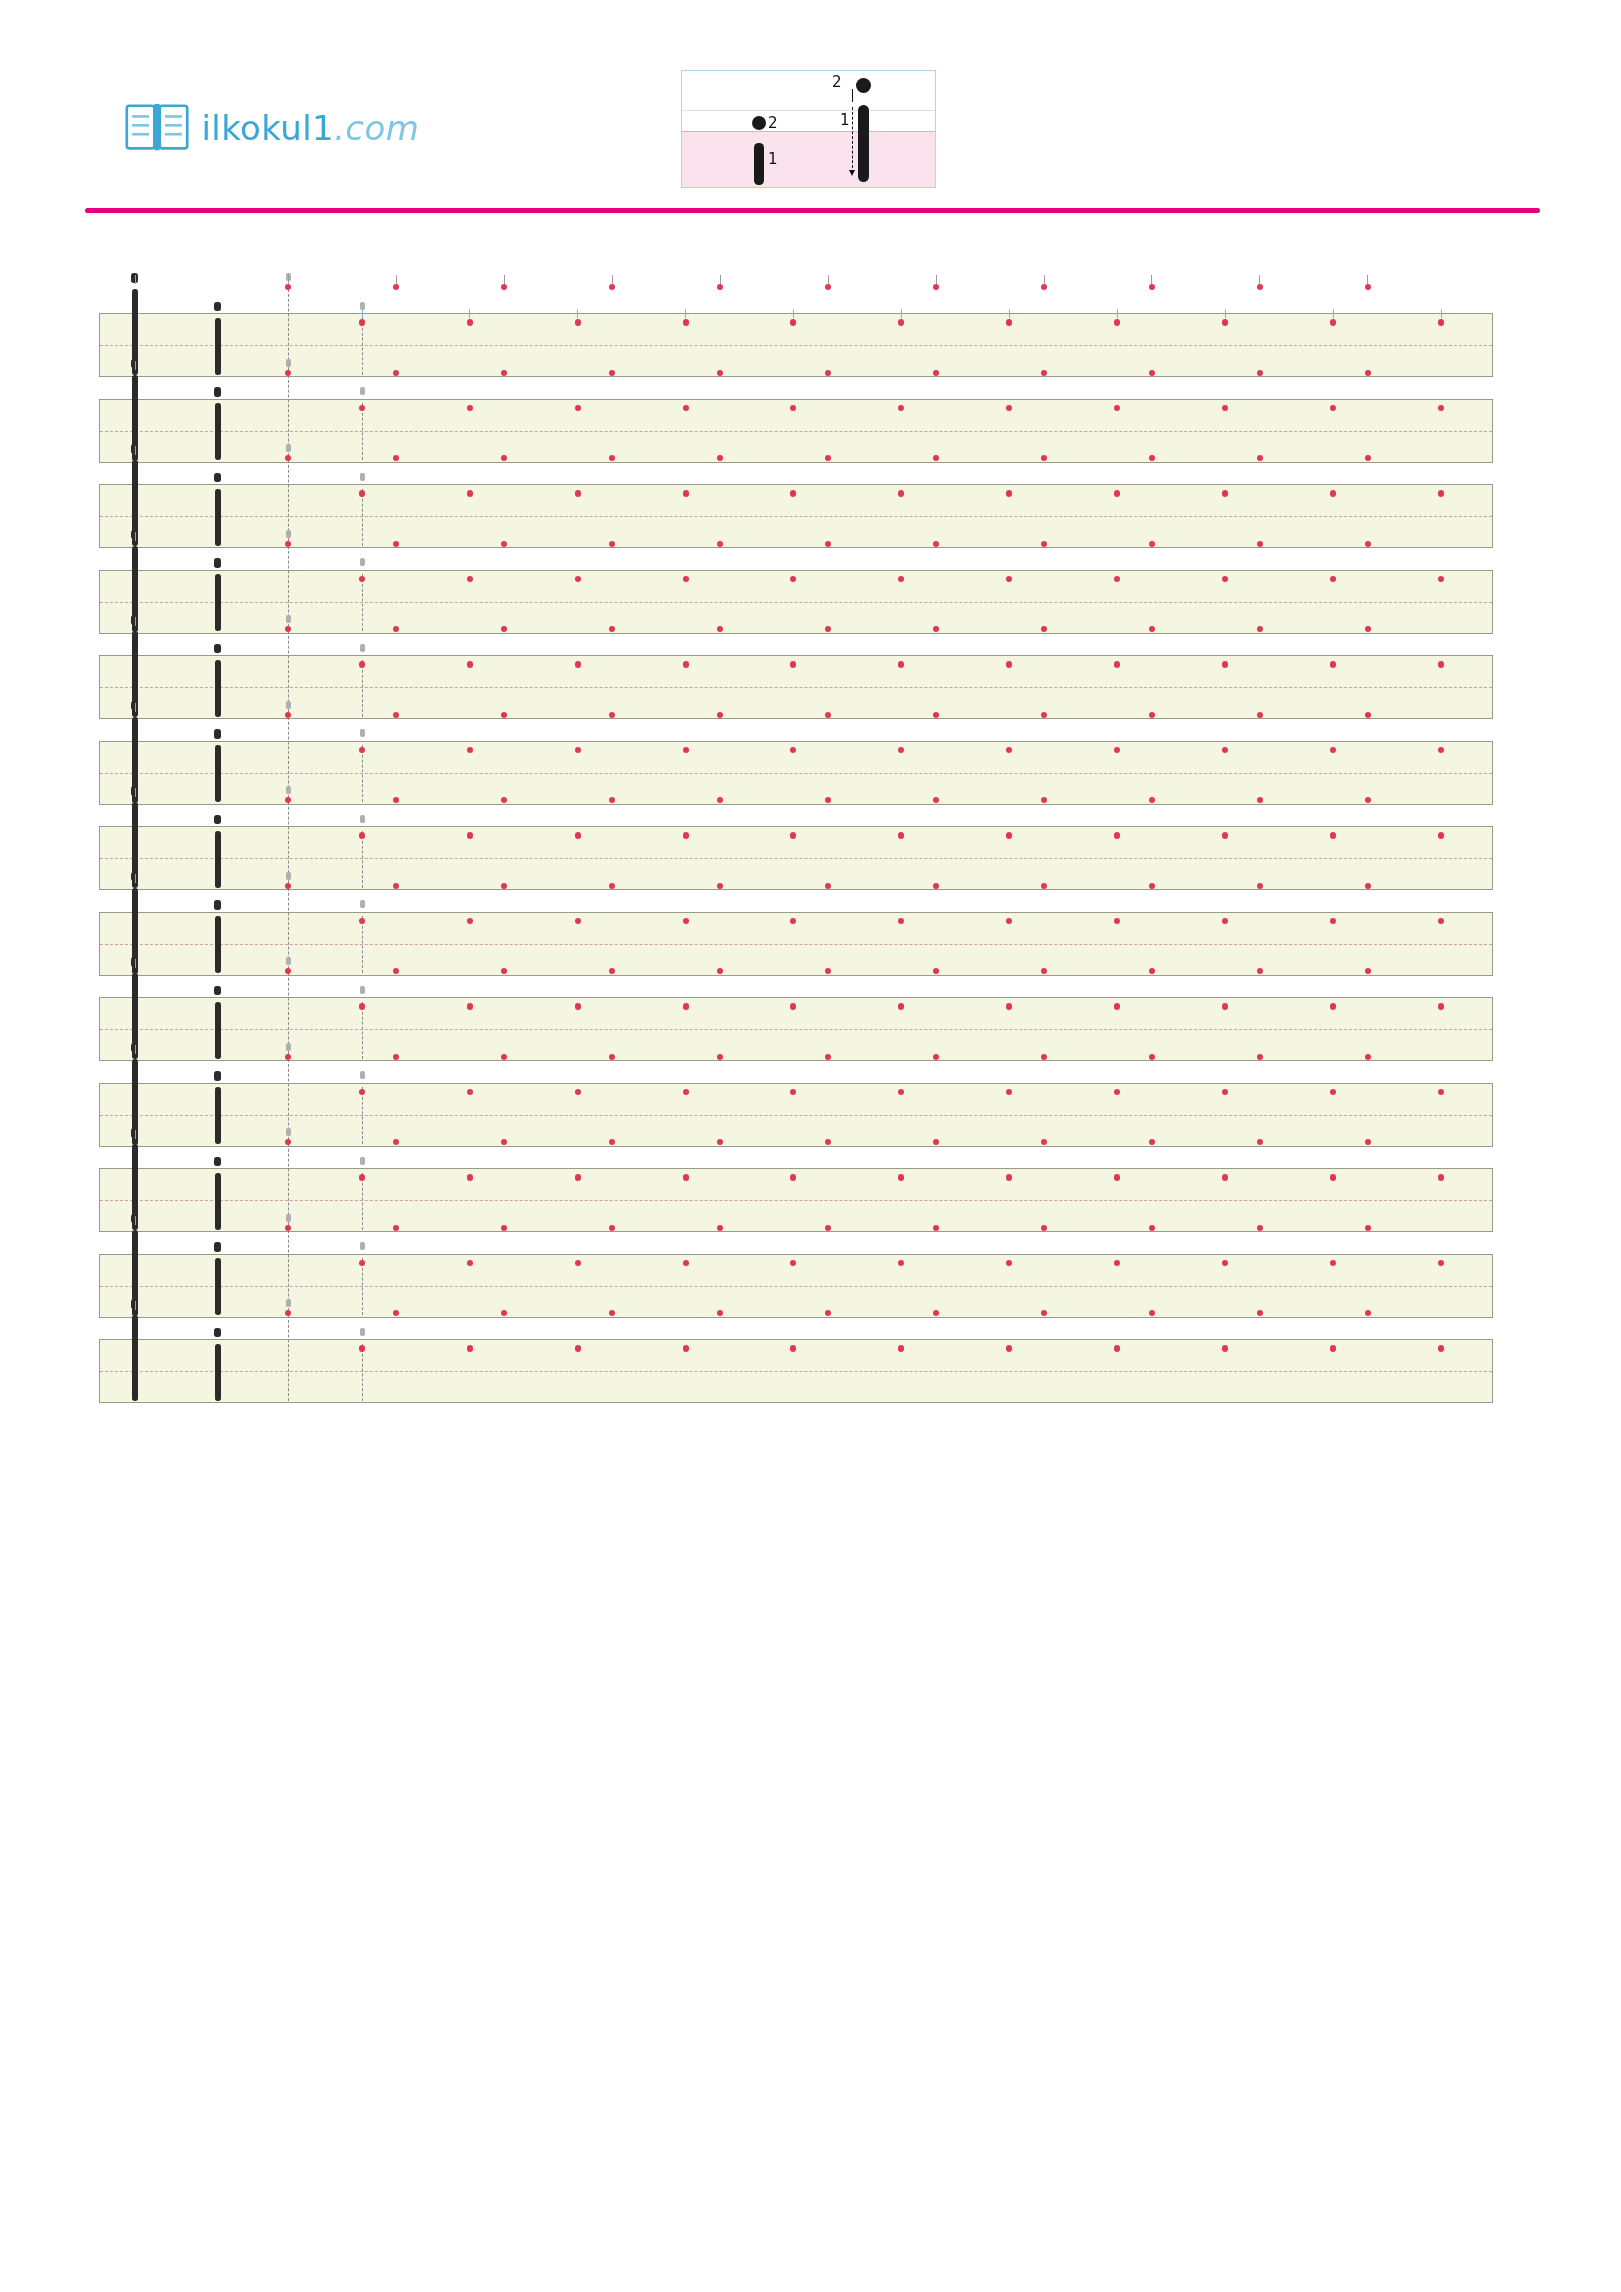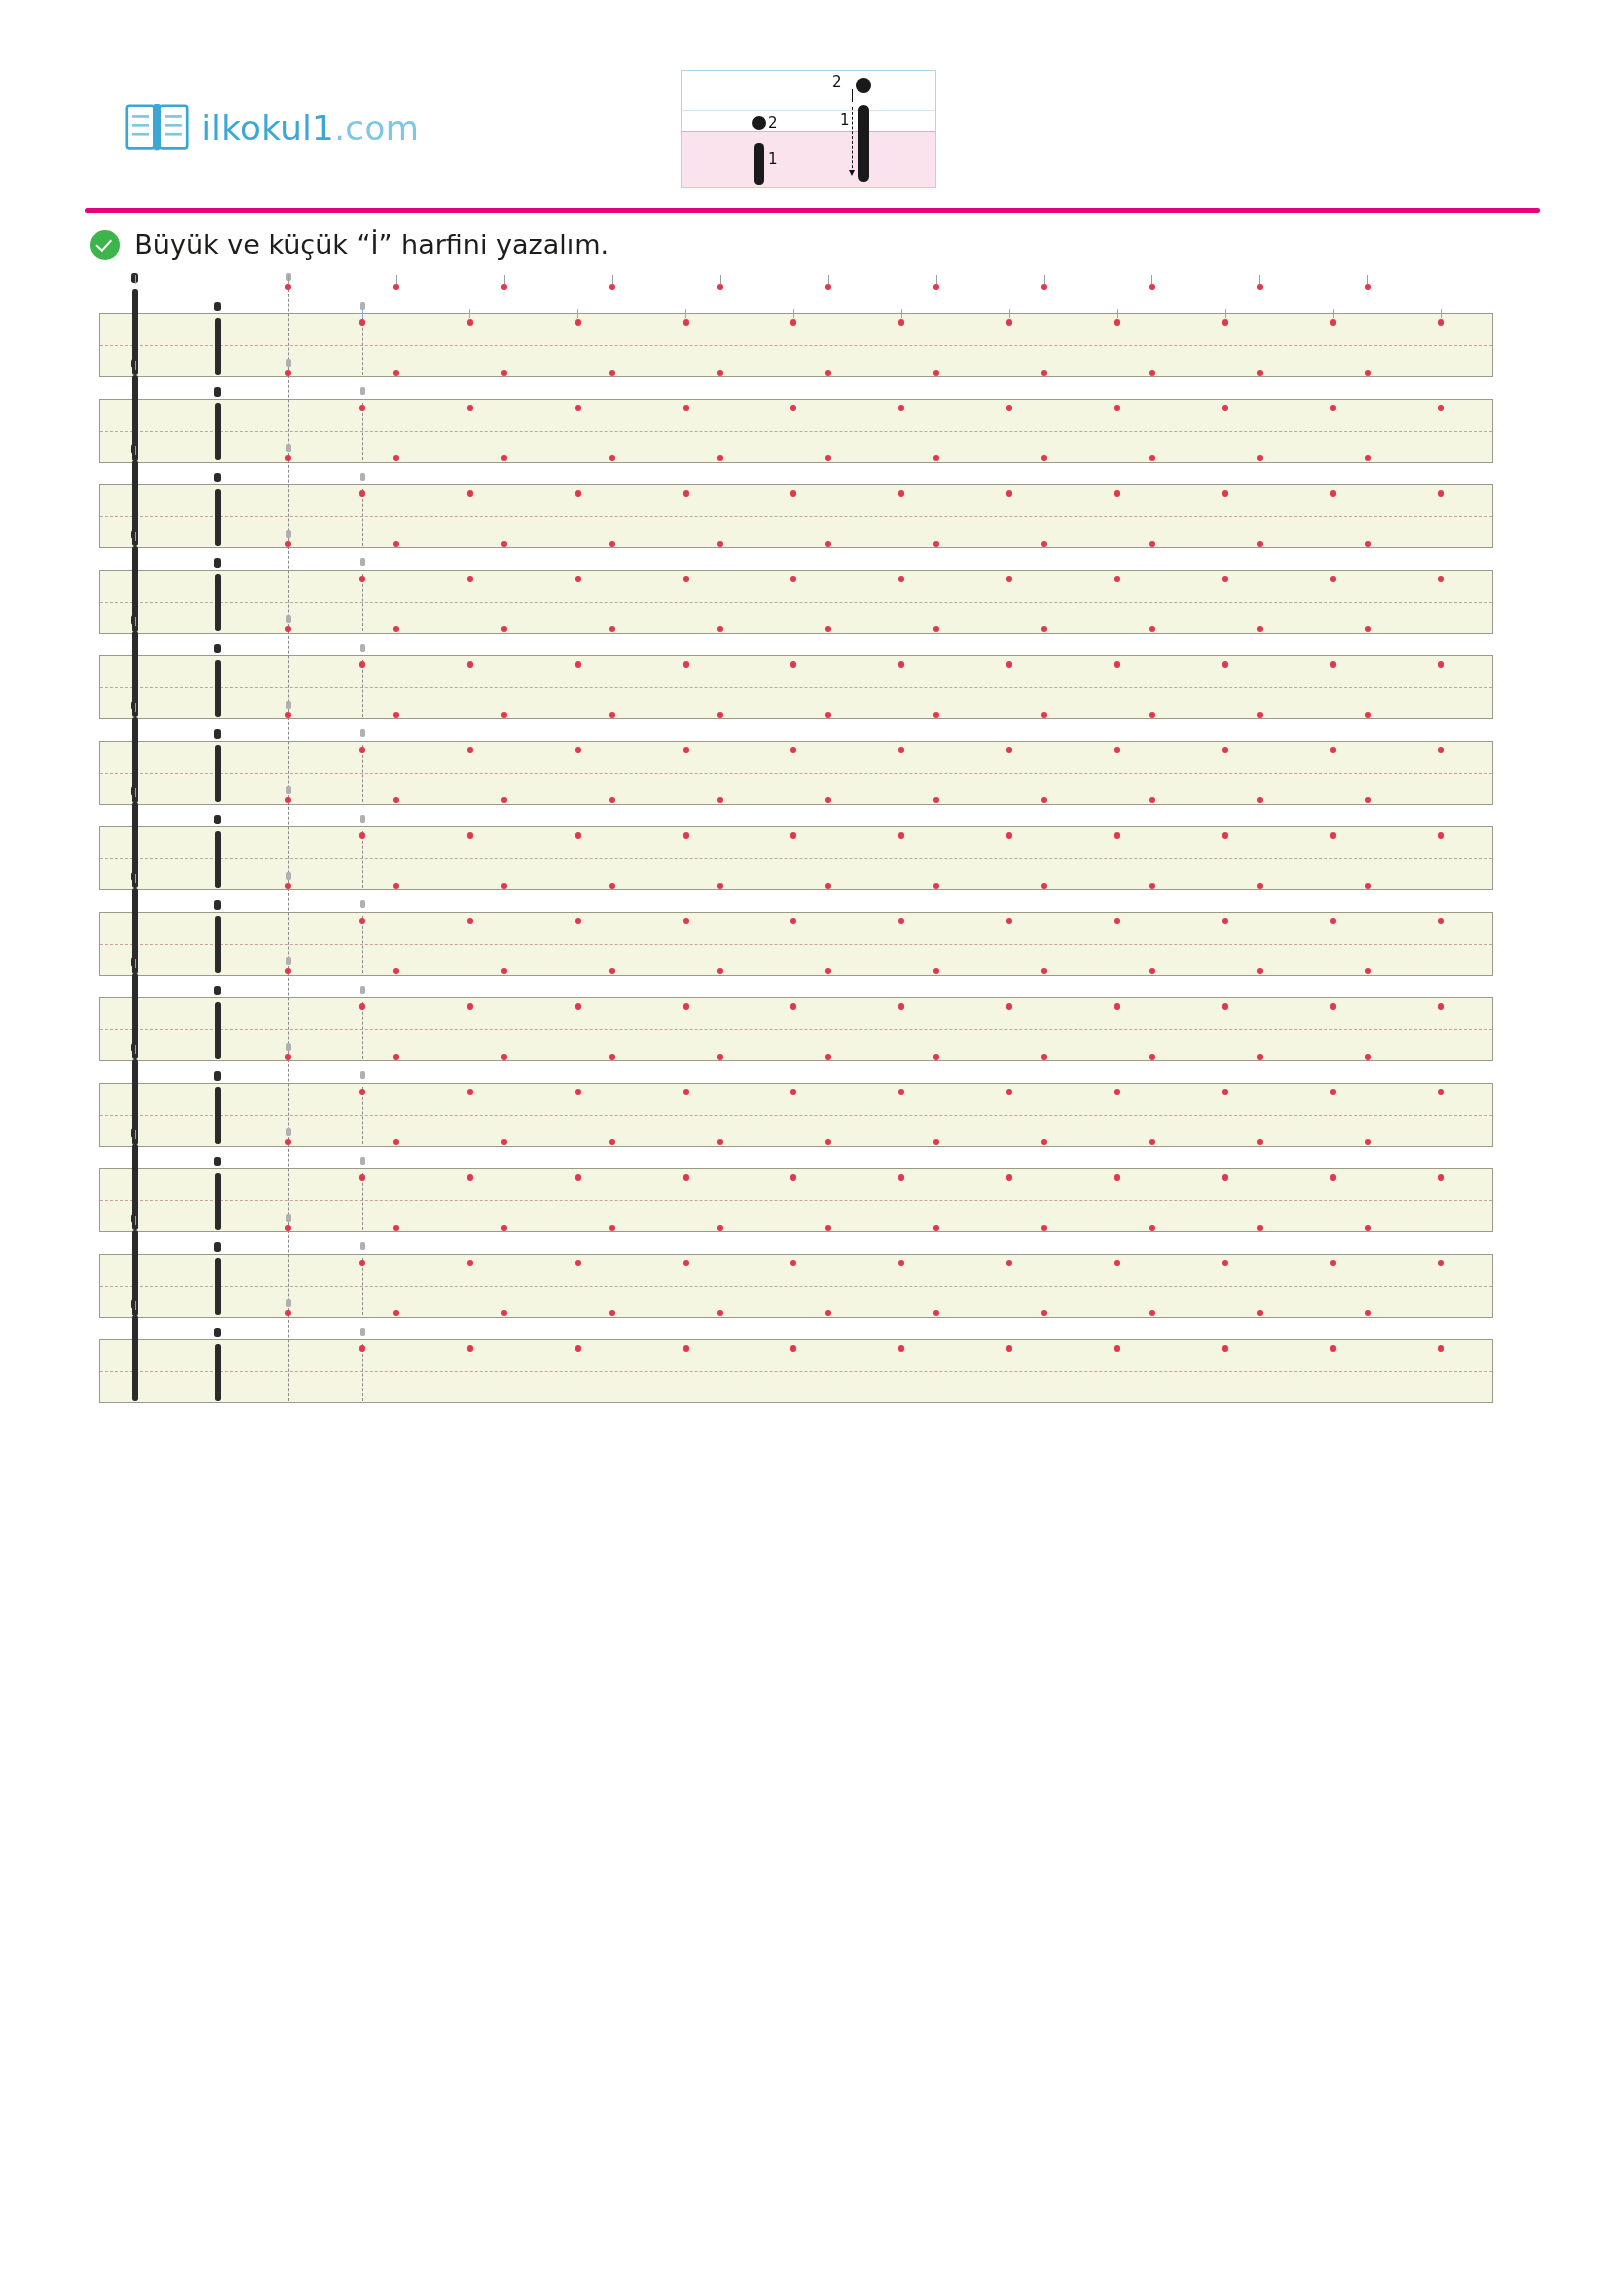--- a/index.html
+++ b/index.html
@@ -35,21 +35,21 @@
     height: 56px;
     position: relative;
   }
   .logo-text {
     font-family: "DejaVu Sans", sans-serif;
     font-size: 34px;
     color: #3aa7d4;
     letter-spacing: 0.4px;
     white-space: nowrap;
   }
-  .logo-text .dom { color: #7ec6e4; }
+  .logo-text .dom { color: #7ec6e4; font-style: italic; }
 
   
   .guide {
     position: absolute;
     left: 681px;
     top: 70px;
     width: 255px;
     height: 118px;
     border: 0.9px solid #a9d7e8;
     background: #ffffff;
@@ -393,24 +393,20 @@
     <div class="sml-dot"></div>
     <div class="sml-num2">2</div>
     <div class="sml-num1">1</div>
     <div class="sml-arrow-v"></div>
     <div class="sml-arrow-head"></div>
     <div class="sml-stem"></div>
   </div>
 
   <div class="rule"></div>
 
-  <div class="instruction">
-    <span class="check-badge"></span>
-    <span class="instruction-text">Büyük ve küçük “İ” harfini yazalım.</span>
-  </div>
 </div>
 
 <div class="rows" id="rows">
     <div class="row">
       <div class="dashmid"></div>
       <div class="model-cap"></div>
       <div class="model-cap-dot"></div>
       <div class="model-sml"></div>
       <div class="model-sml-dot"></div>
       <div class="trace-cap" style="left: 188px;"></div>

